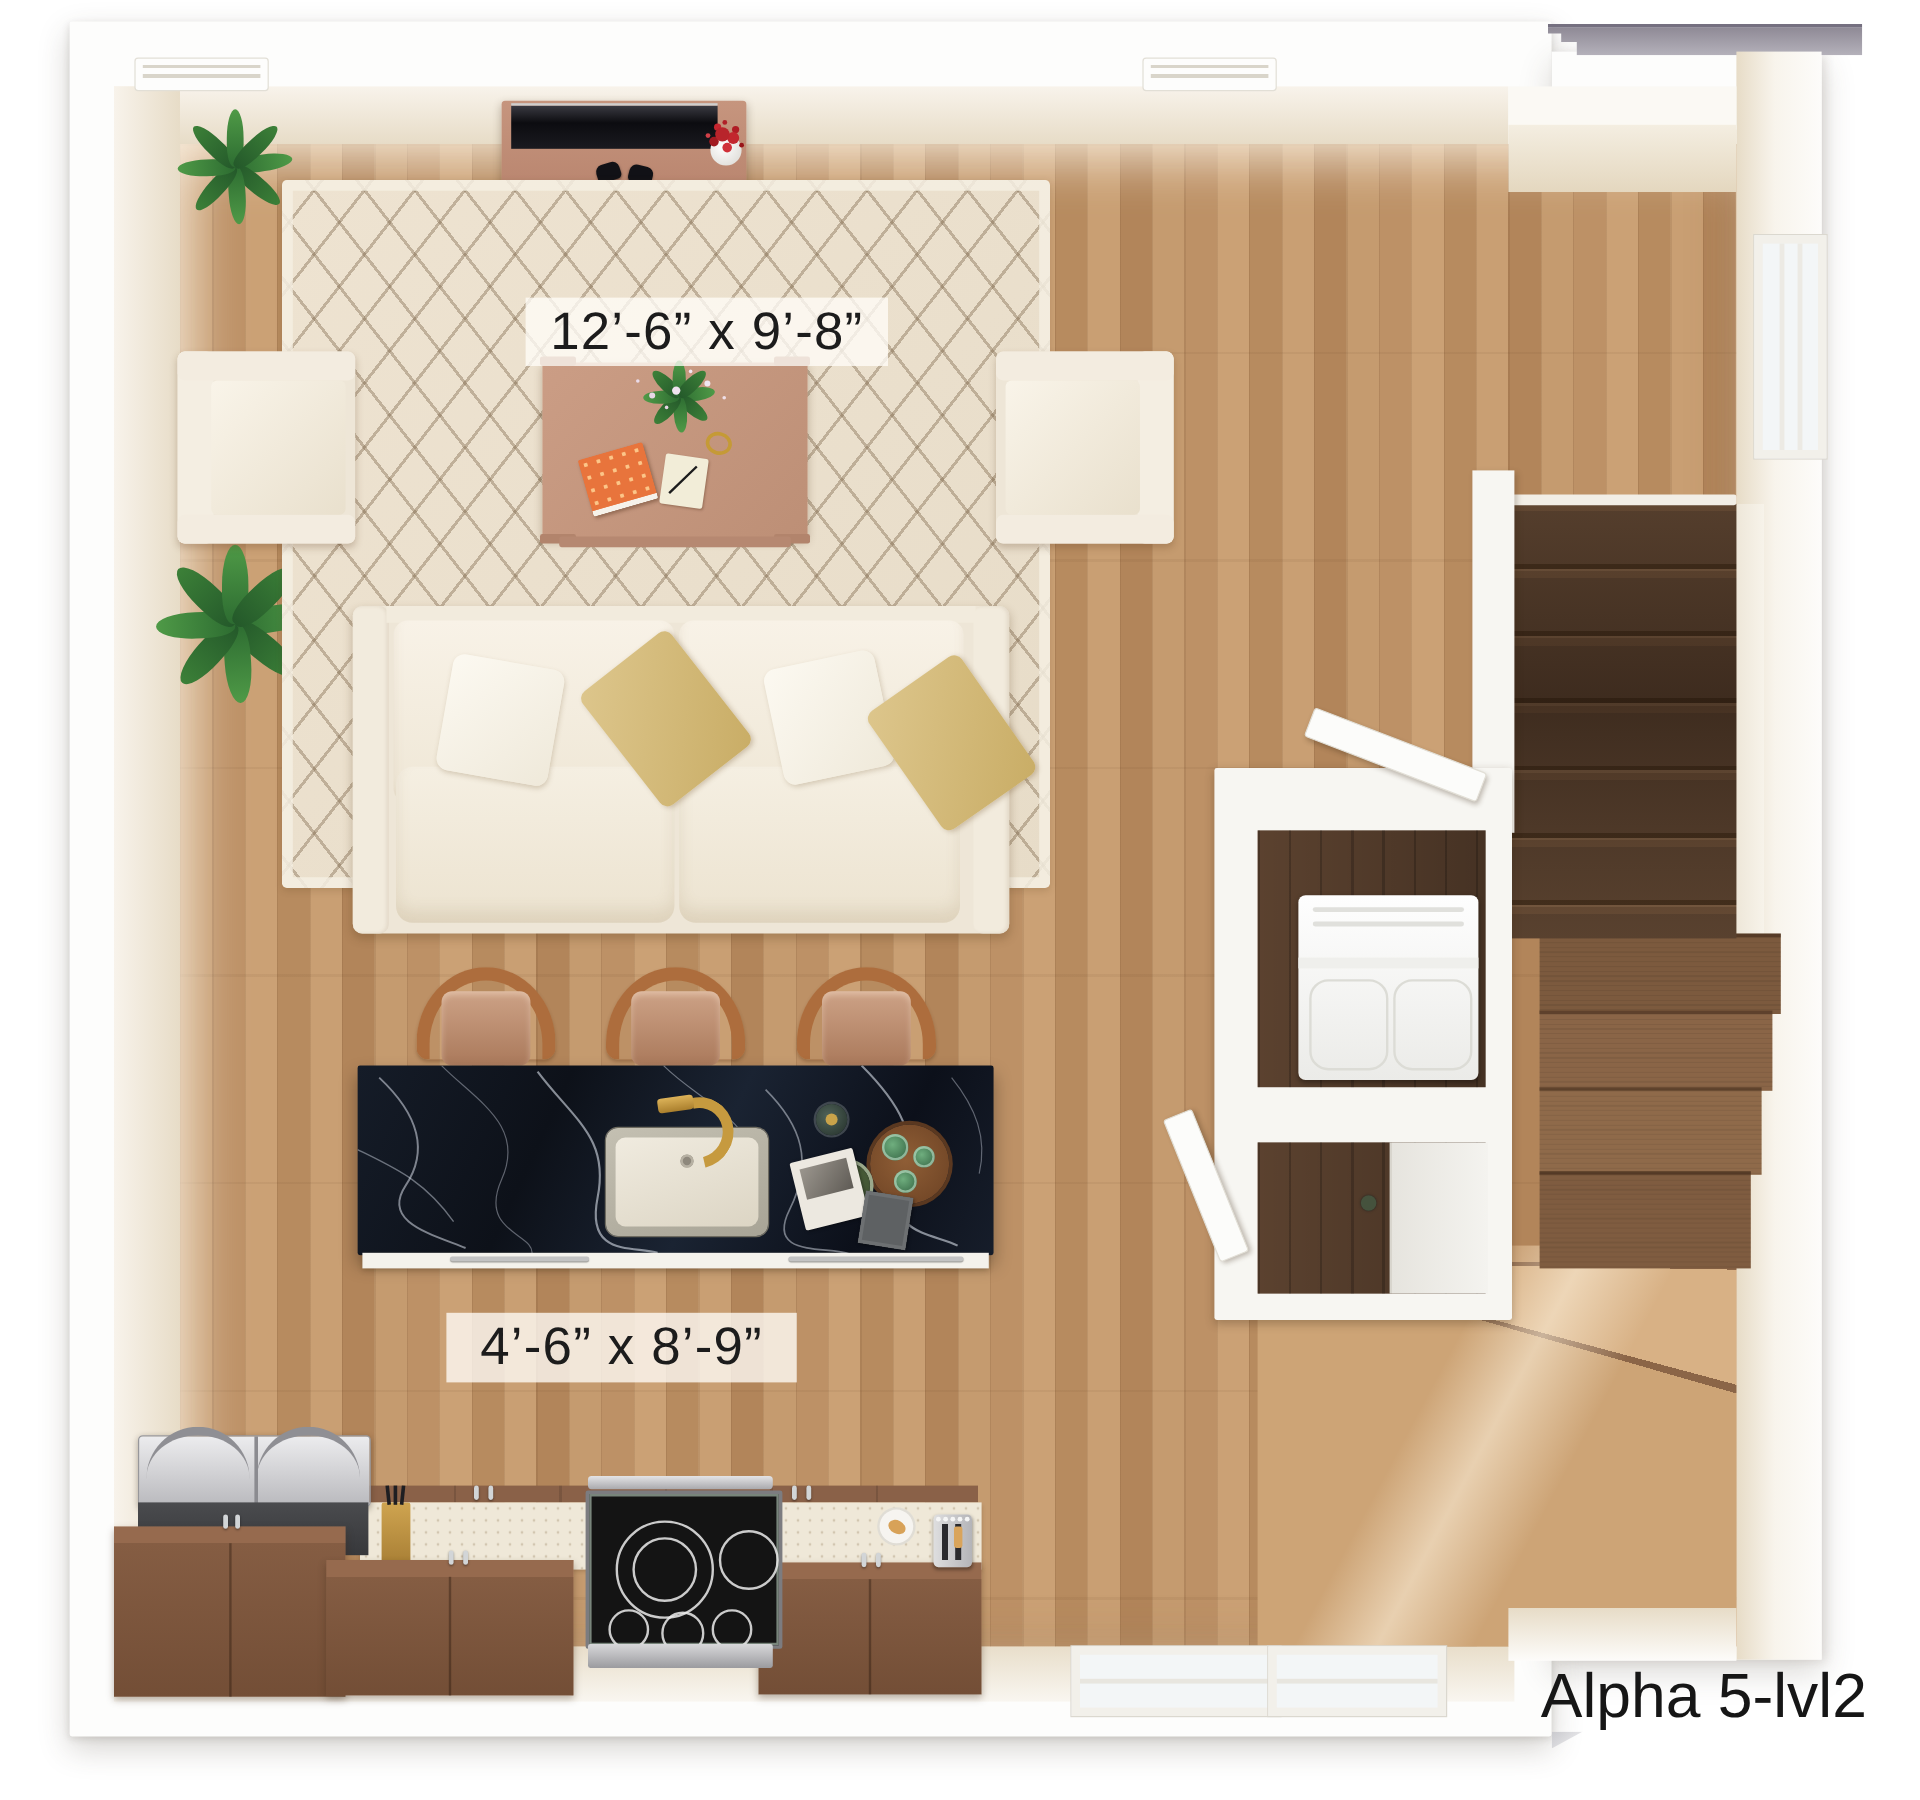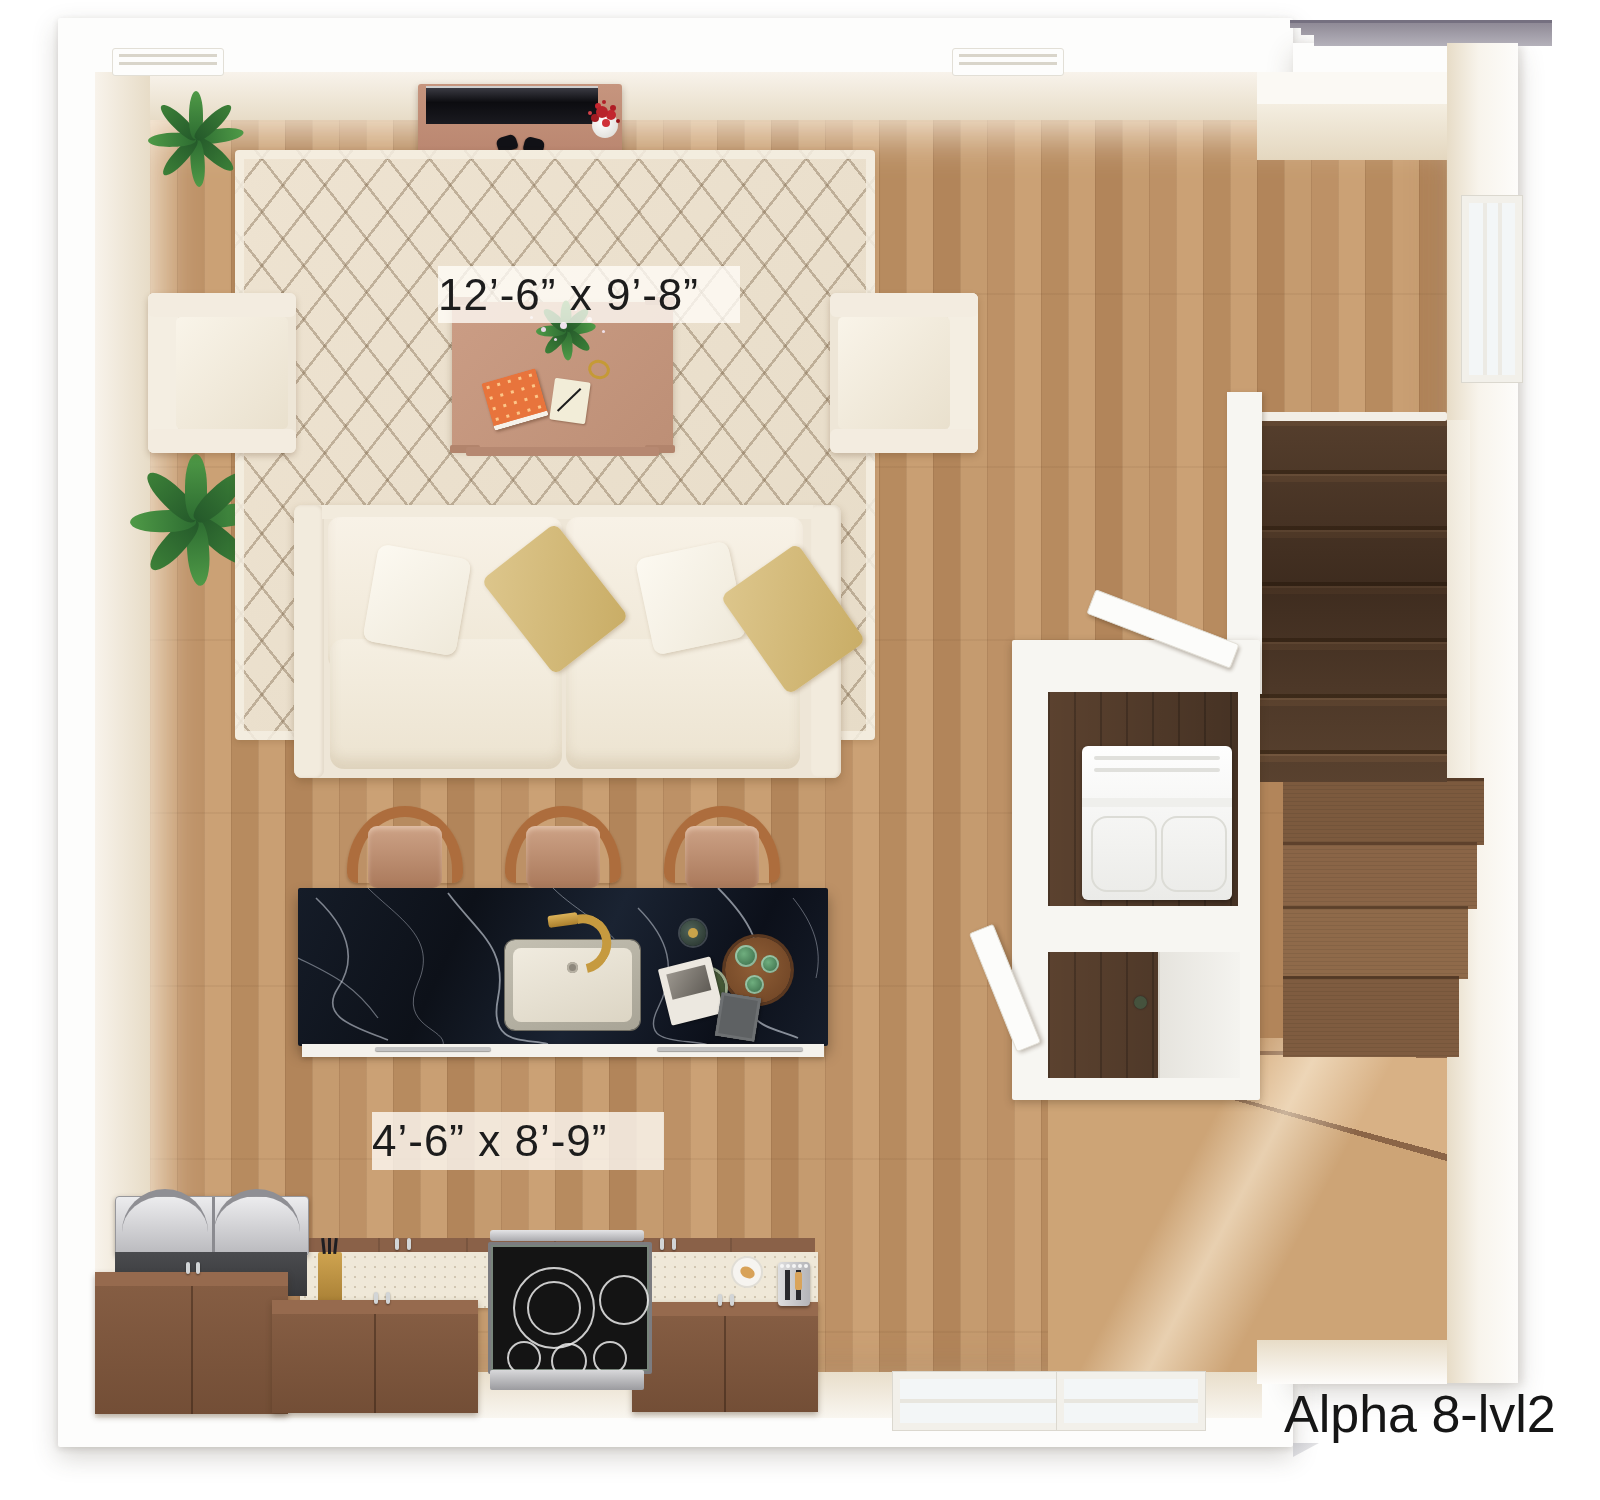--- a/index.html
+++ b/index.html
@@ -142,21 +142,21 @@
   .blossom{left:560px;top:322px;width:7px;height:7px;border-radius:50%;background:#efe3ee;
       box-shadow:26px -6px 0 -1px #f0e6f1,-20px 4px 0 -1px #e7d7e6,40px 6px 0 -2px #efdfe8,-32px -8px 0 -2px #eadbe9,12px -16px 0 -2px #f2e8f2,-8px 14px 0 -2px #e5d4e3;}
   .ring{left:588px;top:360px;width:16px;height:13px;border:3px solid #c59a36;border-radius:50%;transform:rotate(15deg);}
   .book{left:487px;top:375px;width:56px;height:44px;border-radius:2px;transform:rotate(-16deg);
       background-color:#e8743c;background-image:radial-gradient(rgba(255,212,150,.85) 1.6px, transparent 2px);background-size:11px 11px;
       border-bottom:5px solid #f6f2ea;box-shadow:1px 2px 3px rgba(60,30,10,.35);}
   .notepad{left:552px;top:380px;width:36px;height:42px;background:#f2edd8;transform:rotate(8deg);border-radius:2px;box-shadow:1px 1px 2px rgba(60,30,10,.3);}
   .notepad i{position:absolute;left:16px;top:4px;width:2px;height:32px;background:#1c1c1c;transform:rotate(38deg);}
 
   .dim-label{background:rgba(255,253,247,.78);color:#1c1c1c;font-size:44px;letter-spacing:1px;
-      display:flex;align-items:center;margin-top:18px;}
+      display:flex;align-items:center;justify-content:center;}
   .dim1{left:438px;top:248px;width:302px;height:57px;}
   .dim2{left:372px;top:1094px;width:292px;height:58px;}
 
   .sofa{left:294px;top:505px;width:547px;height:273px;background:#eee6d7;border-radius:8px;box-shadow:0 4px 8px rgba(90,60,30,.28);}
   .sofa .arm{position:absolute;top:0;bottom:0;width:30px;background:#f2ebdd;border-radius:8px;box-shadow:inset -2px 0 3px rgba(120,90,60,.12);}
   .sofa .arml{left:0;} .sofa .armr{right:0;}
   .sofa .backband{position:absolute;left:28px;right:28px;top:0;height:14px;background:#f2ebdd;}
   .sofa .bcush{position:absolute;top:12px;height:152px;border-radius:12px;background:linear-gradient(180deg,#f8f2e7,#efe7d6);box-shadow:inset 0 -8px 10px rgba(140,110,70,.10);}
   .sofa .bc1{left:34px;width:234px;} .sofa .bc2{left:272px;width:237px;}
   .sofa .scush{position:absolute;top:134px;height:130px;border-radius:14px;background:linear-gradient(180deg,#f5efe2,#ece3d0);box-shadow:inset 0 -10px 12px rgba(140,110,70,.14);}
@@ -506,15 +506,15 @@
       <i></i>
     </div>
   <div class="abs toaster">
     <span class="slot s1"></span>
       <span class="slot s2"></span>
       <span class="bread"></span>
       <span class="dots"></span>
   </div>
 
   <div class="abs corner-shadow"></div>
-  <div class="abs plan-title">Alpha 8-lvl2</div>
+  <div class="abs plan-title">Alpha 5-lvl2</div>
 
 </div>
 
 </body></html>

